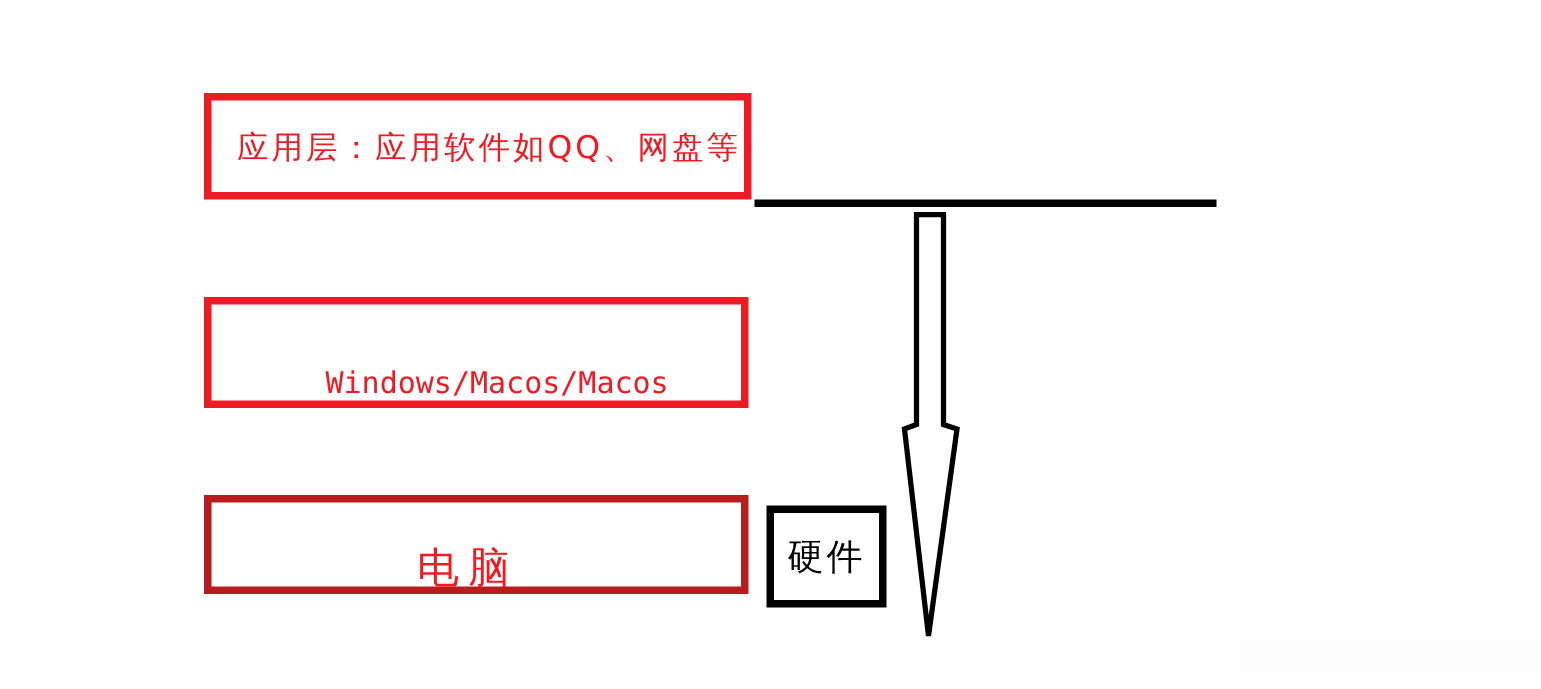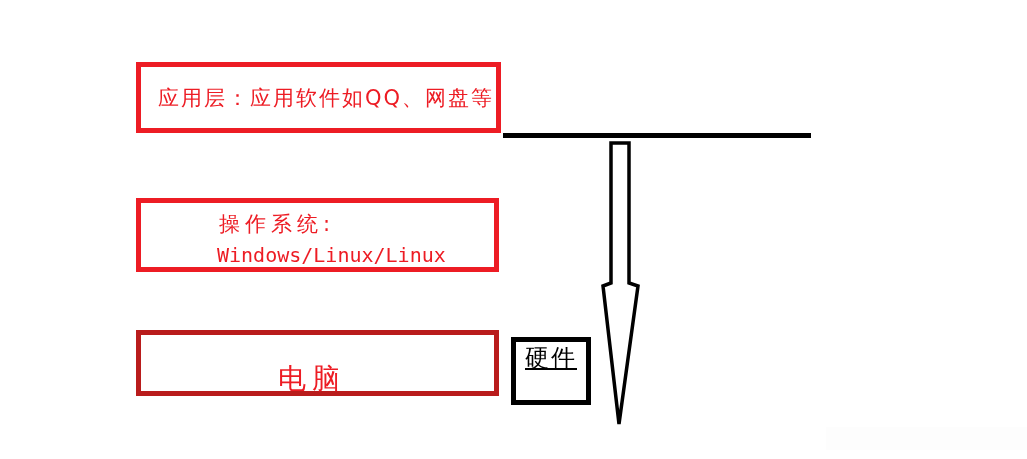--- a/index.html
+++ b/index.html
@@ -56,21 +56,21 @@
     border:5px solid #b91c1c;
   }
   .computer-label{
     position:absolute;left:137px;top:25px;
     color:#ed1c24;font-size:28px;letter-spacing:6px;white-space:nowrap;
   }
 
   .hardware-box{
     left:495px;top:337px;width:80px;height:68px;
     border:5px solid #000000;
-    display:flex;justify-content:center;text-decoration:underline;
+    display:flex;align-items:center;justify-content:center;
   }
   .hardware-label{color:#000000;font-size:24px;letter-spacing:2px;white-space:nowrap;}
 
   .note-box{
     left:663px;top:167px;width:333px;height:105px;
     border:6px solid #00a2e8;
   }
   .note-label{
     position:absolute;left:8px;top:7px;
     color:#00a2e8;font-size:30px;letter-spacing:2px;white-space:nowrap;
@@ -92,22 +92,21 @@
     <span class="app-label">应用层：应用软件如QQ、网盘等</span>
   </div>
 
   <div class="connector-line"></div>
 
   <svg class="arrow-svg" width="50" height="292" viewBox="0 0 50 292">
     <polygon points="15,5 33,5 33,145 42,148 23,286 7,148 15,145" fill="#ffffff" stroke="#000000" stroke-width="3.5" stroke-linejoin="miter"></polygon>
   </svg>
 
   <div class="box os-box">
-    <span class="os-title">操作系统:</span>
-    <span class="os-subtitle">Windows/Linux/Linux</span>
+    <span class="os-subtitle">Windows/Macos/Macos</span>
   </div>
 
 
   <div class="box computer-box">
     <span class="computer-label">电脑</span>
   </div>
 
   <div class="box hardware-box">
     <span class="hardware-label">硬件</span>
   </div>

